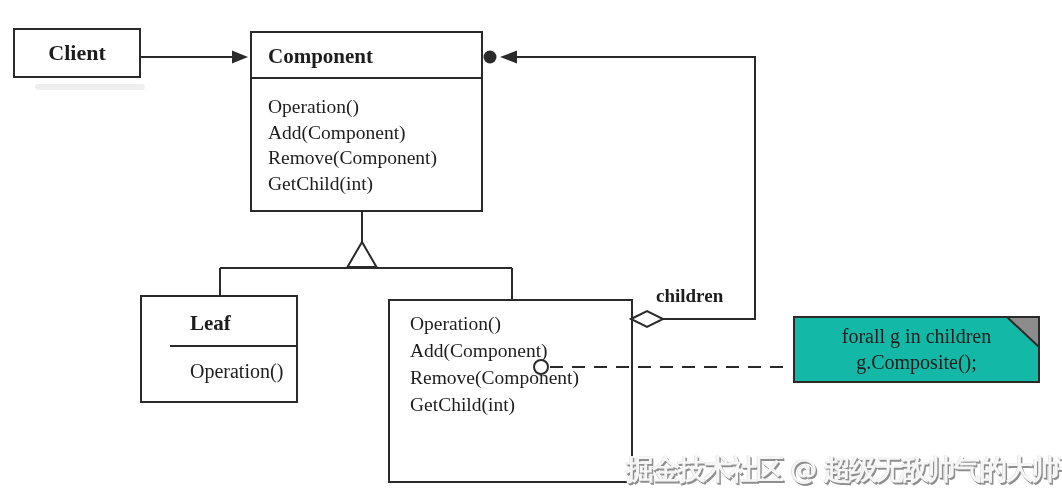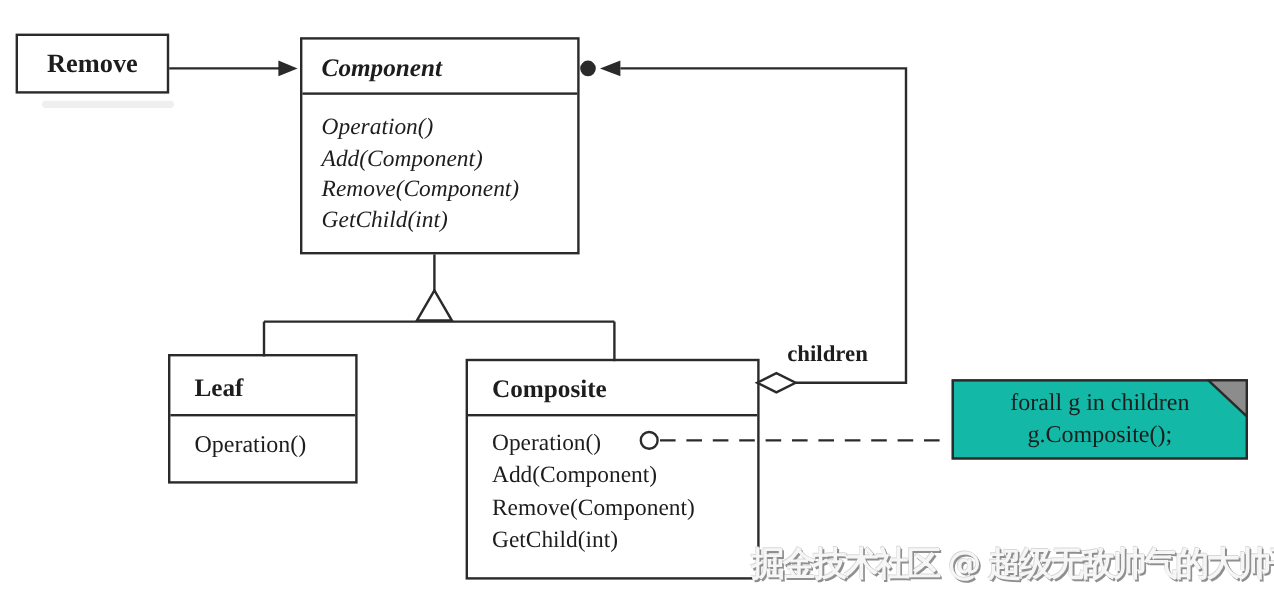--- a/index.html
+++ b/index.html
@@ -8,35 +8,35 @@
     font-family:"Liberation Serif","DejaVu Serif",serif;color:#1d1d1d;overflow:hidden;
   }
   .uml-class{
     position:absolute;background:#ffffff;border:2px solid #2a2a2a;
     box-sizing:border-box;z-index:1;
   }
   .uml-class .title{
     box-sizing:border-box;border-bottom:2px solid #2a2a2a;
     font-weight:bold;white-space:nowrap;
   }
-  .italic{font-style:italic;}
+  .italic{}
   .methods{white-space:nowrap;}
   .m{white-space:nowrap;}
 
   
   .client{left:13px;top:28px;width:128px;height:50px;}
   .client .title{border-bottom:none;height:100%;display:flex;align-items:center;justify-content:center;font-size:22px;}
 
   
   .component{left:250px;top:31px;width:233px;height:181px;}
   .component .title{height:46px;padding:11px 0 0 16px;font-size:21px;}
   .component .methods{padding:15px 0 0 16px;font-size:19.5px;line-height:25.5px;}
 
   
-  .leaf{left:140px;top:295px;width:158px;height:108px;}
+  .leaf{left:140px;top:295px;width:158px;height:108px;padding-left:28px;}
   .leaf .title{height:50px;padding:14px 0 0 20px;font-size:21px;}
   .leaf .methods{padding:12px 0 0 20px;font-size:20px;line-height:25px;}
 
   
   .composite{left:388px;top:299px;width:245px;height:184px;}
   .composite .title{height:46px;padding:11px 0 0 20px;font-size:21px;}
   .composite .methods{padding:9px 0 0 20px;font-size:19.5px;line-height:27px;}
 
   
   .children-label{
@@ -66,42 +66,41 @@
   .smudge{position:absolute;left:35px;top:84px;width:110px;height:6px;background:#efefef;border-radius:3px;z-index:0;}
 </style>
 </head>
 <body>
 
 <div class="canvas">
 
   <div class="smudge"></div>
 
   <div class="uml-class client">
-    <div class="title">Remove</div>
+    <div class="title">Client</div>
   </div>
 
   <div class="uml-class component">
     <div class="title italic">Component</div>
     <div class="methods italic">
       <div class="m">Operation()</div>
       <div class="m">Add(Component)</div>
       <div class="m">Remove(Component)</div>
       <div class="m">GetChild(int)</div>
     </div>
   </div>
 
   <div class="uml-class leaf">
     <div class="title">Leaf</div>
     <div class="methods">
       <div class="m">Operation()</div>
     </div>
   </div>
 
   <div class="uml-class composite">
-    <div class="title">Composite</div>
     <div class="methods">
       <div class="m">Operation()</div>
       <div class="m">Add(Component)</div>
       <div class="m">Remove(Component)</div>
       <div class="m">GetChild(int)</div>
     </div>
   </div>
 
   <div class="children-label">children</div>
 

